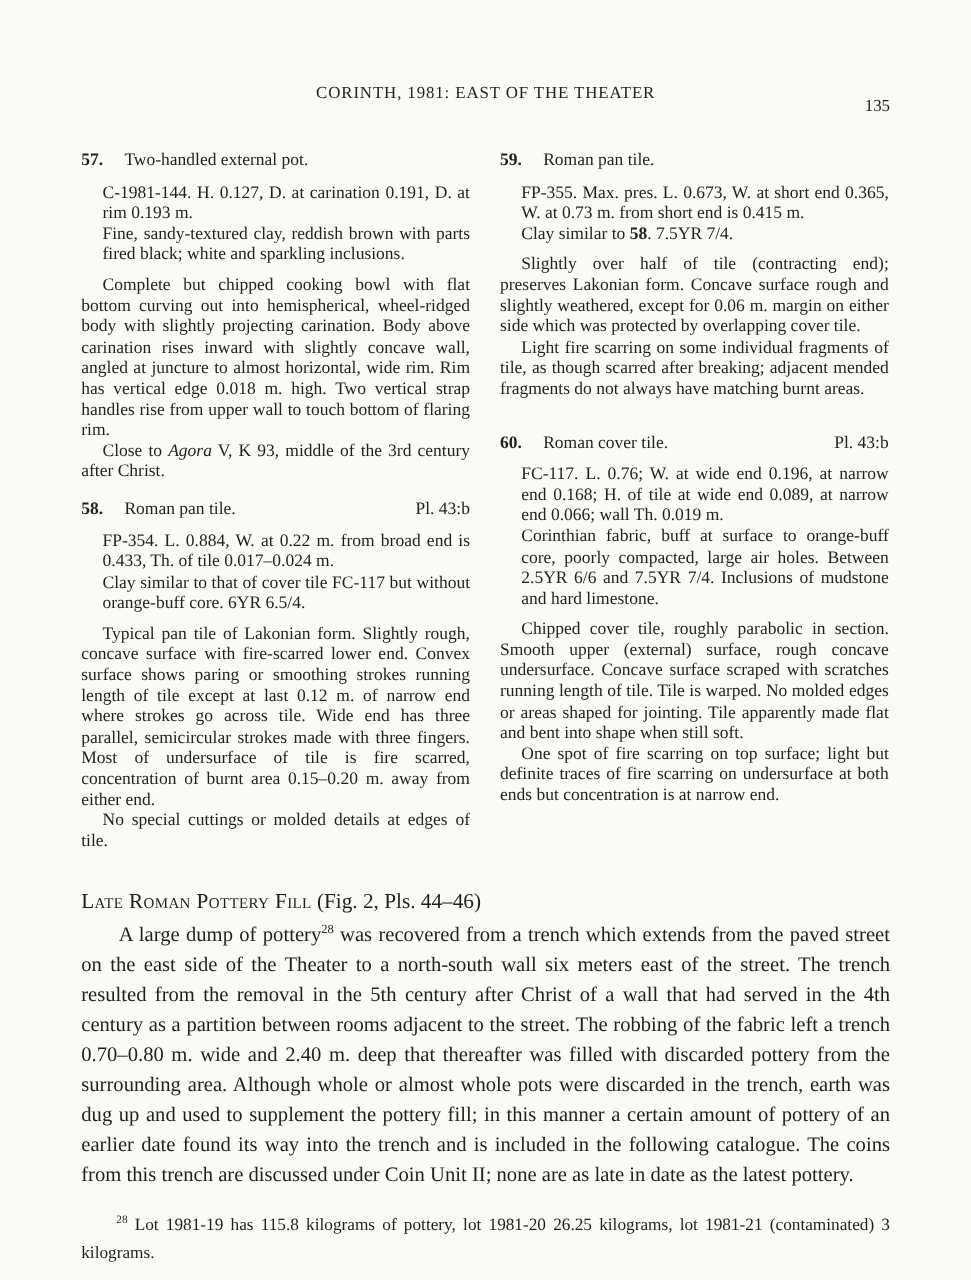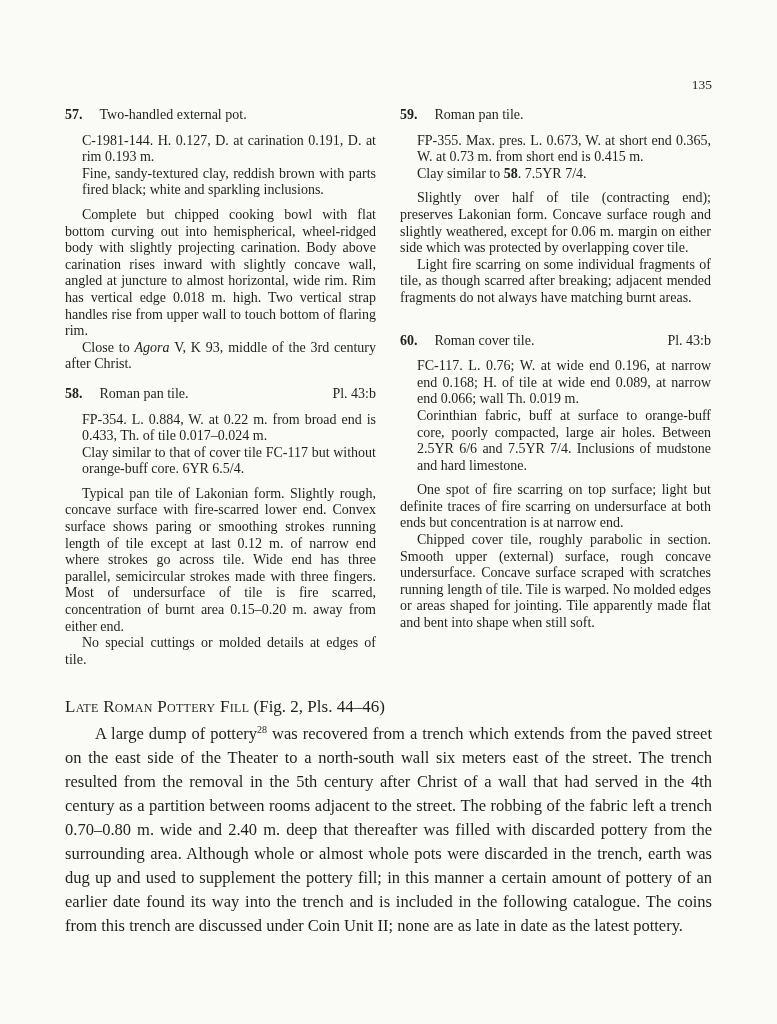--- a/index.html
+++ b/index.html
@@ -24,21 +24,21 @@
   }
   .page-number {
     position: absolute;
     right: 0;
     top: 11px;
     letter-spacing: 0;
   }
   .columns {
     display: flex;
     gap: 24px;
-    margin-top: 23px;
+    margin-top: 37px;
     height: 566px;
     overflow: hidden;
   }
   .col {
     width: 311px;
     font-size: 14px;
     line-height: 16.6px;
     text-align: justify;
   }
   .entry-head {
@@ -83,20 +83,21 @@
   .footnote sup.note { font-size: 9px; }
   i { font-style: italic; }
   b { font-weight: bold; font-family: Liberation Serif, serif; }
 </style>
 </head>
 <body>
 
 <div class="page">
 
   <div class="page-header">
+    <span>CORINTH, 1981: EAST OF THE THEATER</span>
     <span class="page-number">135</span>
   </div>
 
   <div class="columns">
 
     <div class="col">
 
       <article class="entry">
         <div class="entry-head">
           <span class="num">57.</span>
@@ -151,28 +152,29 @@
         <div class="entry-head">
           <span class="num">60.</span>
           <span class="title">Roman cover tile.</span>
           <span class="plate">Pl. 43:b</span>
         </div>
         <div class="meas">
           <p>FC-117. L. 0.76; W. at wide end 0.196, at narrow end 0.168; H. of tile at wide end 0.089, at narrow end 0.066; wall Th. 0.019 m.</p>
           <p>Corinthian fabric, buff at surface to orange-buff core, poorly compacted, large air holes. Between 2.5YR 6/6 and 7.5YR 7/4. Inclusions of mudstone and hard limestone.</p>
         </div>
         <div class="desc">
+          <p>Chipped cover tile, roughly parabolic in section. Smooth upper (external) surface, rough concave undersurface. Concave surface scraped with scratches running length of tile. Tile is warped. No molded edges or areas shaped for jointing. Tile apparently made flat and bent into shape when still soft.</p>
           <p>One spot of fire scarring on top surface; light but definite traces of fire scarring on undersurface at both ends but concentration is at narrow end.</p>
-          <p>Chipped cover tile, roughly parabolic in section. Smooth upper (external) surface, rough concave undersurface. Concave surface scraped with scratches running length of tile. Tile is warped. No molded edges or areas shaped for jointing. Tile apparently made flat and bent into shape when still soft.</p>
         </div>
       </article>
 
     </div>
 
   </div>
 
   <div class="section">
     <div class="section-heading"><span class="smallcaps">Late Roman Pottery Fill</span><span> (Fig. 2, Pls. 44–46)</span></div>
     <p class="section-para"><span>A large dump of pottery</span><sup class="note">28</sup><span> was recovered from a trench which extends from the paved street on the east side of the Theater to a north-south wall six meters east of the street. The trench resulted from the removal in the 5th century after Christ of a wall that had served in the 4th century as a partition between rooms adjacent to the street. The robbing of the fabric left a trench 0.70–0.80 m. wide and 2.40 m. deep that thereafter was filled with discarded pottery from the surrounding area. Although whole or almost whole pots were discarded in the trench, earth was dug up and used to supplement the pottery fill; in this manner a certain amount of pottery of an earlier date found its way into the trench and is included in the following catalogue. The coins from this trench are discussed under Coin Unit II; none are as late in date as the latest pottery.</span></p>
   </div>
 
+  <p class="footnote"><sup class="note">28</sup><span> Lot 1981-19 has 115.8 kilograms of pottery, lot 1981-20 26.25 kilograms, lot 1981-21 (contaminated) 3 kilograms.</span></p>
 
 </div>
 
 </body></html>

